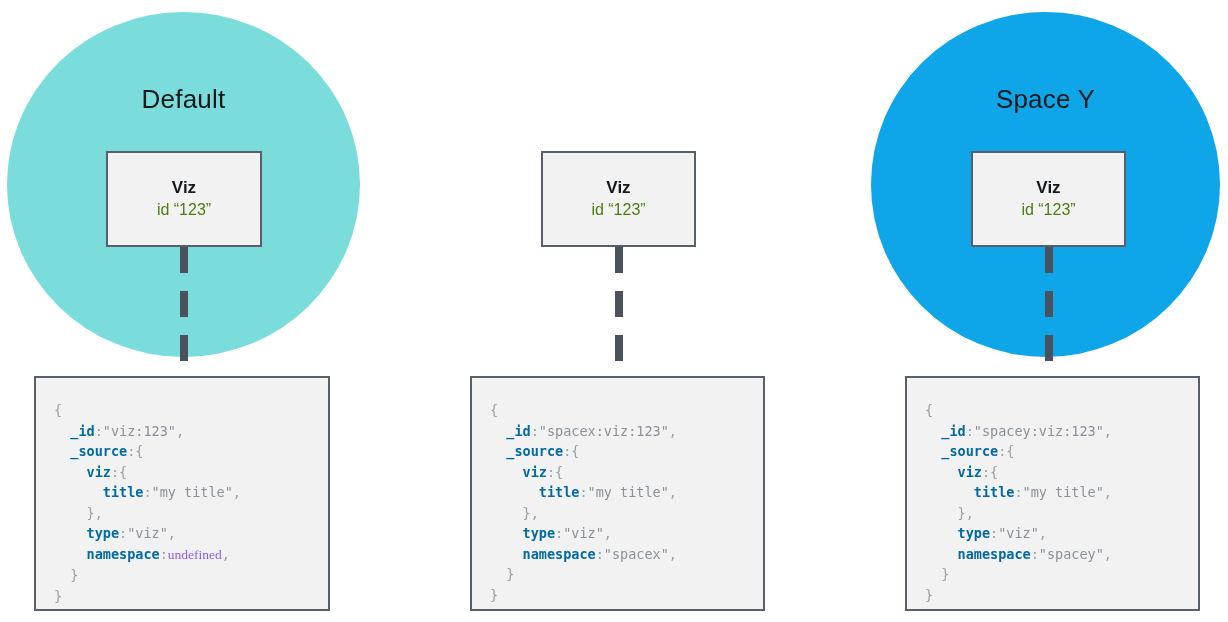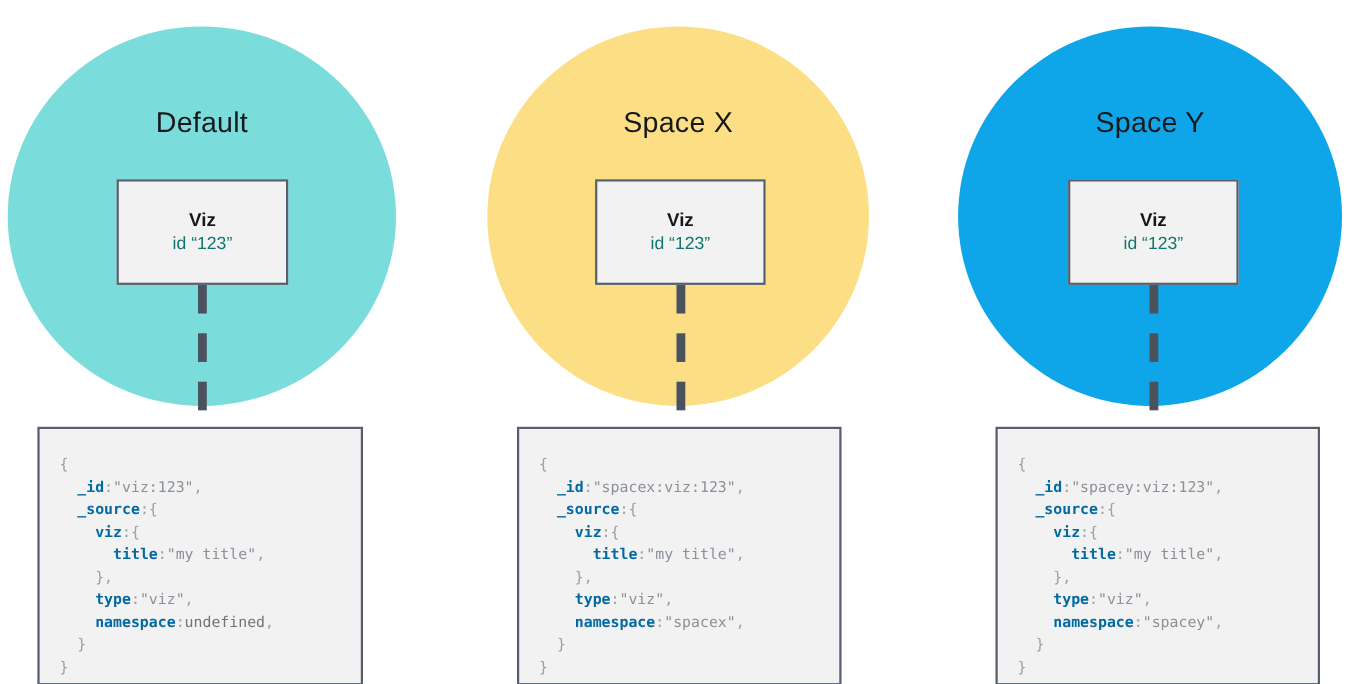--- a/index.html
+++ b/index.html
@@ -16,21 +16,21 @@
   }
 
   .diagram {
     position: absolute;
     inset: 0;
   }
 
   
   .panel {
     position: absolute;
-    top: 16px;
+    top: 4px;
     height: 486px;
   }
   .panel-1 { left: 0px;   width: 410px; }
   .panel-2 { left: 437px; width: 360px; }
   .panel-3 { left: 865px; width: 363px; }
 
   
   .circle {
     position: absolute;
     border-radius: 50%;
@@ -68,21 +68,21 @@
   .panel-3 .viz-box { left: 106px; top: 147px; width: 155px; height: 96px; }
 
   .viz-title {
     font-size: 17px;
     font-weight: bold;
     color: #16191C;
     line-height: 22px;
   }
   .viz-sub {
     font-size: 16px;
-    color: #0f766e;
+    color: #4d7c0f;
     line-height: 22px;
   }
 
   
   .connector {
     position: absolute;
     width: 8px;
     background-image: linear-gradient(
       to bottom,
       #4A525E 0px, #4A525E 26px,
@@ -111,21 +111,21 @@
     font-family: "DejaVu Sans Mono", "Liberation Mono", monospace;
     font-size: 13.5px;
     line-height: 20.5px;
     white-space: pre;
     color: #9AA0A6;
   }
   .code-line { white-space: pre; }
   .tok-key   { color: #0369a1; font-weight: 600; }
   .tok-punct { color: #9AA0A6; }
   .tok-str   { color: #8A9199; }
-  .tok-kw    { color: #737373; }
+  .tok-kw    { color: #8b5cf6; font-family: Liberation Serif, serif; }
   .tok-brace { color: #9AA0A6; }
 </style>
 </head>
 <body>
 
 <div class="diagram">
 
   <div class="panel panel-1">
     <div class="circle" style="background: rgb(123, 220, 220);">
       <div class="circle-label">Default</div>
@@ -134,23 +134,20 @@
       <div class="viz-title">Viz</div>
       <div class="viz-sub">id “123”</div>
     </div>
     <div class="connector"></div>
     <div class="code-box">
       <div class="code"><div class="code-line"><span class="tok-brace">{</span></div><div class="code-line"><span class="tok-punct">  </span><span class="tok-key">_id</span><span class="tok-punct">:</span><span class="tok-str">"viz:123"</span><span class="tok-punct">,</span></div><div class="code-line"><span class="tok-punct">  </span><span class="tok-key">_source</span><span class="tok-punct">:</span><span class="tok-brace">{</span></div><div class="code-line"><span class="tok-punct">    </span><span class="tok-key">viz</span><span class="tok-punct">:</span><span class="tok-brace">{</span></div><div class="code-line"><span class="tok-punct">      </span><span class="tok-key">title</span><span class="tok-punct">:</span><span class="tok-str">"my title"</span><span class="tok-punct">,</span></div><div class="code-line"><span class="tok-punct">    </span><span class="tok-brace">}</span><span class="tok-punct">,</span></div><div class="code-line"><span class="tok-punct">    </span><span class="tok-key">type</span><span class="tok-punct">:</span><span class="tok-str">"viz"</span><span class="tok-punct">,</span></div><div class="code-line"><span class="tok-punct">    </span><span class="tok-key">namespace</span><span class="tok-punct">:</span><span class="tok-kw">undefined</span><span class="tok-punct">,</span></div><div class="code-line"><span class="tok-punct">  </span><span class="tok-brace">}</span></div><div class="code-line"><span class="tok-brace">}</span></div></div>
     </div>
   </div>
 
   <div class="panel panel-2">
-    <div class="circle" style="background: rgb(252, 223, 133);">
-      <div class="circle-label">Space X</div>
-    </div>
     <div class="viz-box">
       <div class="viz-title">Viz</div>
       <div class="viz-sub">id “123”</div>
     </div>
     <div class="connector"></div>
     <div class="code-box">
       <div class="code"><div class="code-line"><span class="tok-brace">{</span></div><div class="code-line"><span class="tok-punct">  </span><span class="tok-key">_id</span><span class="tok-punct">:</span><span class="tok-str">"spacex:viz:123"</span><span class="tok-punct">,</span></div><div class="code-line"><span class="tok-punct">  </span><span class="tok-key">_source</span><span class="tok-punct">:</span><span class="tok-brace">{</span></div><div class="code-line"><span class="tok-punct">    </span><span class="tok-key">viz</span><span class="tok-punct">:</span><span class="tok-brace">{</span></div><div class="code-line"><span class="tok-punct">      </span><span class="tok-key">title</span><span class="tok-punct">:</span><span class="tok-str">"my title"</span><span class="tok-punct">,</span></div><div class="code-line"><span class="tok-punct">    </span><span class="tok-brace">}</span><span class="tok-punct">,</span></div><div class="code-line"><span class="tok-punct">    </span><span class="tok-key">type</span><span class="tok-punct">:</span><span class="tok-str">"viz"</span><span class="tok-punct">,</span></div><div class="code-line"><span class="tok-punct">    </span><span class="tok-key">namespace</span><span class="tok-punct">:</span><span class="tok-str">"spacex"</span><span class="tok-punct">,</span></div><div class="code-line"><span class="tok-punct">  </span><span class="tok-brace">}</span></div><div class="code-line"><span class="tok-brace">}</span></div></div>
     </div>
   </div>
 

